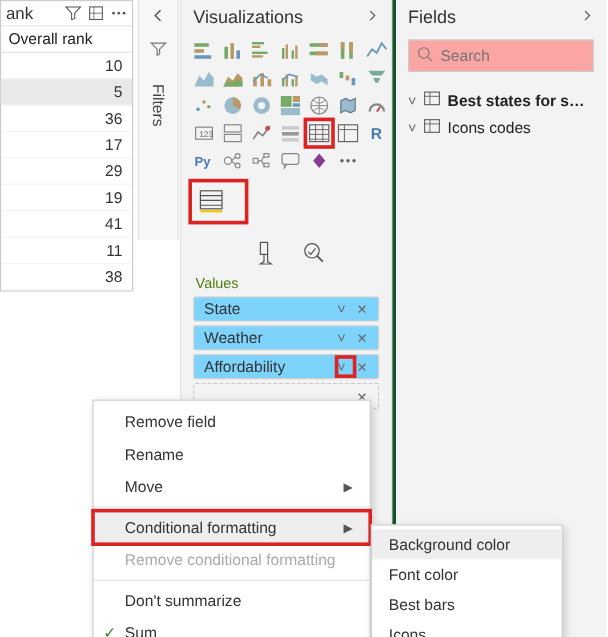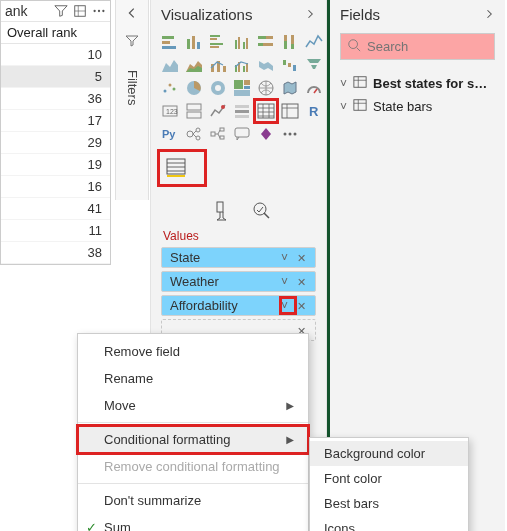--- a/index.html
+++ b/index.html
@@ -104,21 +104,21 @@
     outline: 3px solid #d22;
     outline-offset: 1px;
   }
   .tab-row {
     display: flex;
     gap: 18px;
     margin: 10px 0 6px 0;
     padding: 4px;
   }
   .tab-icon { width: 22px; height: 22px; }
-  .section-label { font-size: 12px; color: #b91c1c; margin: 6px 0 4px 2px; }
+  .section-label { font-size: 12px; color: #4d7c0f; margin: 6px 0 4px 2px; }
   .field-pill {
     background: #7dd3fc;
     border: 1px solid #d0d0d0;
     border-radius: 2px;
     display: flex;
     align-items: center;
     padding: 2px 4px 2px 8px;
     margin-bottom: 3px;
     font-size: 13px;
   }
@@ -252,21 +252,20 @@
     </div>
   </div>
   <div class="table-colhead">Overall rank</div>
   <div id="table-rows">
       <div class="table-cell">10</div>
       <div class="table-cell selected">5</div>
       <div class="table-cell">36</div>
       <div class="table-cell">17</div>
       <div class="table-cell">29</div>
       <div class="table-cell">19</div>
-      <div class="table-cell">16</div>
       <div class="table-cell">41</div>
       <div class="table-cell">11</div>
       <div class="table-cell">38</div>
     </div>
 </div>
 
 <div class="filters-strip">
   <span class="filters-chevron">
     <svg width="14" height="14" viewBox="0 0 16 16">
         <path d="M10 3l-5 5 5 5" fill="none" stroke="#555" stroke-width="1.4"></path>
@@ -592,21 +591,21 @@
           <path d="M1 6h14M6 2v12" stroke="#555" stroke-width="0.8"></path>
         </svg></span>
     <span class="tname">Best states for sun...</span>
   </div>
   <div class="ftable-row">
     <span class="chev"></span>
     <span><svg width="14" height="14" viewBox="0 0 16 16">
           <rect x="1" y="2" width="14" height="12" fill="none" stroke="#555"></rect>
           <path d="M1 6h14M6 2v12" stroke="#555" stroke-width="0.8"></path>
         </svg></span>
-    <span class="tname">State bars</span>
+    <span class="tname">Icons codes</span>
   </div>
 </div>
 
 <div class="context-menu">
   <div class="ctx-item">
       <span>Remove field</span>
     </div>
   <div class="ctx-item">
       <span>Rename</span>
     </div>

